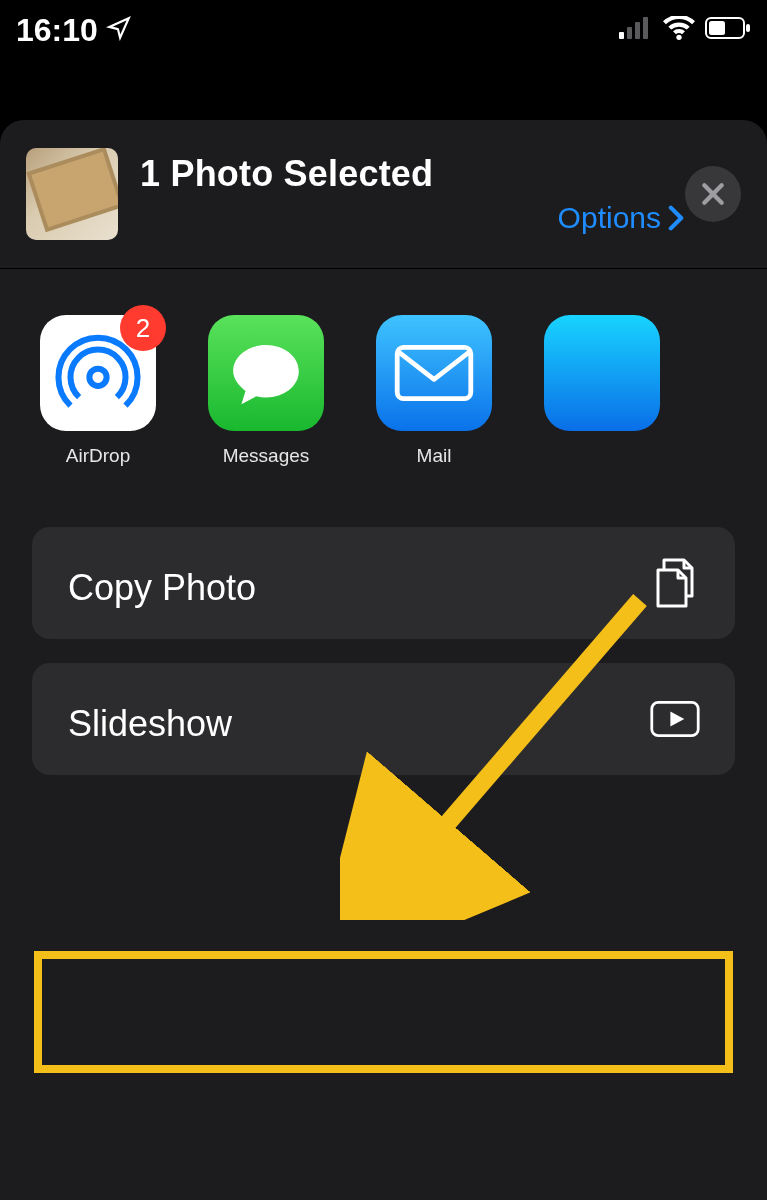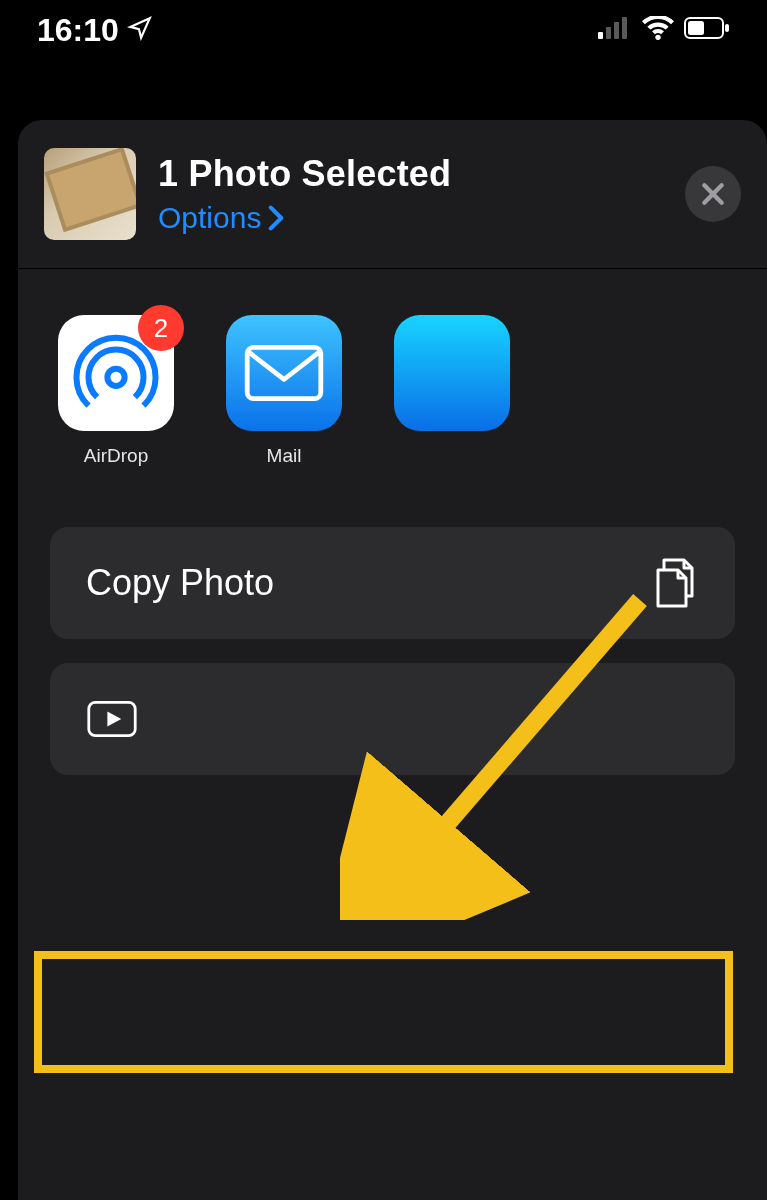--- a/index.html
+++ b/index.html
@@ -1,49 +1,49 @@
 <!DOCTYPE html>
 <html><head>
 <meta charset="utf-8">
 <style>
   * { box-sizing: border-box; margin: 0; padding: 0; }
   html, body { width: 767px; height: 1200px; background:#000; font-family: -apple-system, "Helvetica Neue", Arial, sans-serif; overflow:hidden; color:#fff; }
   
   
-  .status-bar { position:absolute; top:0; left:0; right:0; height:60px; display:flex; align-items:center; justify-content:space-between; padding:0 37px; }
+  .status-bar { position:absolute; top:0; left:0; right:0; height:60px; display:flex; align-items:center; justify-content:space-between; padding:0 16px; }
   .status-left { display:flex; align-items:center; gap:8px; font-size:32px; font-weight:600; }
   .loc-icon { display:inline-block; }
   .status-right { display:flex; align-items:center; gap:10px; }
   
   
-  .share-sheet { position:absolute; top:120px; left:0; right:0; bottom:0; background:#1c1c1e; border-top-left-radius:24px; border-top-right-radius:24px;margin-left:18px; }
+  .share-sheet { position:absolute; top:120px; left:0; right:0; bottom:0; background:#1c1c1e; border-top-left-radius:24px; border-top-right-radius:24px; }
   
   .sheet-header { display:flex; align-items:center; padding:28px 26px 28px 26px; border-bottom:1px solid #000; }
   .thumb { width:92px; height:92px; border-radius:10px; background:linear-gradient(135deg,#b79f7a 0%, #d9cbb0 40%, #e9e0ce 100%); display:flex; align-items:center; justify-content:center; position:relative; overflow:hidden; }
   .thumb::before{ content:""; position:absolute; width:75px; height:55px; background:#c8a56e; transform:rotate(-18deg); top:10px; left:8px; border:4px solid rgba(0,0,0,.15);}
   .header-text { margin-left:22px; flex:1; }
   .header-title { font-size:36px; font-weight:700; color:#fff; letter-spacing:.2px; }
-  .header-sub { margin-top:6px; font-size:30px; color:#1f8cff; display:flex; align-items:center; gap:6px; font-weight:500;}
+  .header-sub { margin-top:6px; font-size:30px; color:#1f8cff; display:flex; align-items:center; gap:6px; font-weight:500;justify-content:flex-end;}
   .close-btn { width:56px; height:56px; border-radius:50%; background:#38383a; display:flex; align-items:center; justify-content:center; }
   
   .apps-row { display:flex; gap:52px; padding:46px 0 36px 40px; overflow:hidden; }
   .app { display:flex; flex-direction:column; align-items:center; width:116px; flex-shrink:0;}
   .app-icon { width:116px; height:116px; border-radius:26px; display:flex; align-items:center; justify-content:center; position:relative;}
   .app-label { margin-top:14px; font-size:19px; color:#e6e6e6; font-weight:400;}
   .badge { position:absolute; top:-10px; right:-10px; width:46px; height:46px; border-radius:50%; background:#ff3b30; color:#fff; display:flex; align-items:center; justify-content:center; font-size:26px; font-weight:500;}
   
   .airdrop { background:#fff;}
   .messages { background:linear-gradient(#5ae25b,#19b82f);}
   .mail { background:linear-gradient(#3fc3ff,#0a72ea);}
   .buffer { background:#fff;}
   .next-app { background:linear-gradient(#18d4ff,#0a6ee8); }
   
   .action-section { padding:0 32px 0 32px; }
   .action-group { background:#2c2c2e; border-radius:18px; overflow:hidden; margin-top:24px;}
-  .action-row { display:flex; align-items:center; justify-content:space-between; padding:30px 34px 30px 36px; position:relative;}
+  .action-row { display:flex; align-items:flex-end; justify-content:space-between; padding:30px 34px 30px 36px; position:relative;}
   .action-row + .action-row::before { content:""; position:absolute; top:0; left:36px; right:0; height:1px; background:#3c3c3f;}
   .action-label { font-size:36px; color:#fff; font-weight:400;}
   .action-icon { width:52px; height:52px; display:flex; align-items:center; justify-content:center;}
   
   
   .highlight-box { position:absolute; left:34px; right:34px; top:951px; height:122px; border:8px solid #f5bf1a; pointer-events:none; }
   
   
   .annot-arrow { position:absolute; left:340px; top:580px; width:320px; height:340px; pointer-events:none; }
 </style>
@@ -114,20 +114,28 @@
               <circle cx="50" cy="55" r="10"></circle>
               <path d="M28 78 a32 32 0 1 1 44 0"></path>
               <path d="M18 88 a46 46 0 1 1 64 0"></path>
             </g>
           </svg>
         <div class="badge">2</div>
       </div>
       <div class="app-label">AirDrop</div>
     </div>
     <div class="app">
+      <div class="app-icon messages">
+        <svg width="82" height="82" viewBox="0 0 100 100">
+            <path fill="#fff" d="M50 16c22 0 40 14 40 32S72 80 50 80c-4 0-8-.5-12-1.5L20 88l5-16C17 66 10 57 10 48 10 30 28 16 50 16z"></path>
+          </svg>
+      </div>
+      <div class="app-label">Messages</div>
+    </div>
+    <div class="app">
       <div class="app-icon mail">
         <svg width="80" height="60" viewBox="0 0 100 72">
             <rect x="4" y="4" width="92" height="64" rx="8" fill="none" stroke="#fff" stroke-width="6"></rect>
             <path d="M6 10 L50 44 L94 10" fill="none" stroke="#fff" stroke-width="6" stroke-linejoin="round"></path>
           </svg>
       </div>
       <div class="app-label">Mail</div>
     </div>
     <div class="app">
       <div class="app-icon next-app"></div>
@@ -144,20 +152,21 @@
               <path d="M28 14 v8 h8"></path>
               <path d="M14 14 v-10 h20 l8 8 v28 h-6"></path>
               <path d="M34 4 v8 h8"></path>
             </svg>
         </span>
       </div>
     </div>
 
     <div class="action-group">
       <div class="action-row">
+        <span class="action-label">Slideshow</span>
         <span class="action-icon">
           <svg width="56" height="42" viewBox="0 0 56 42" fill="none" stroke="#fff" stroke-width="3">
               <rect x="3" y="3" width="50" height="36" rx="7"></rect>
               <path d="M23 13 L38 21 L23 29 Z" fill="#fff" stroke="none"></path>
             </svg>
         </span>
       </div>
     </div>
   </div>
 </div>

